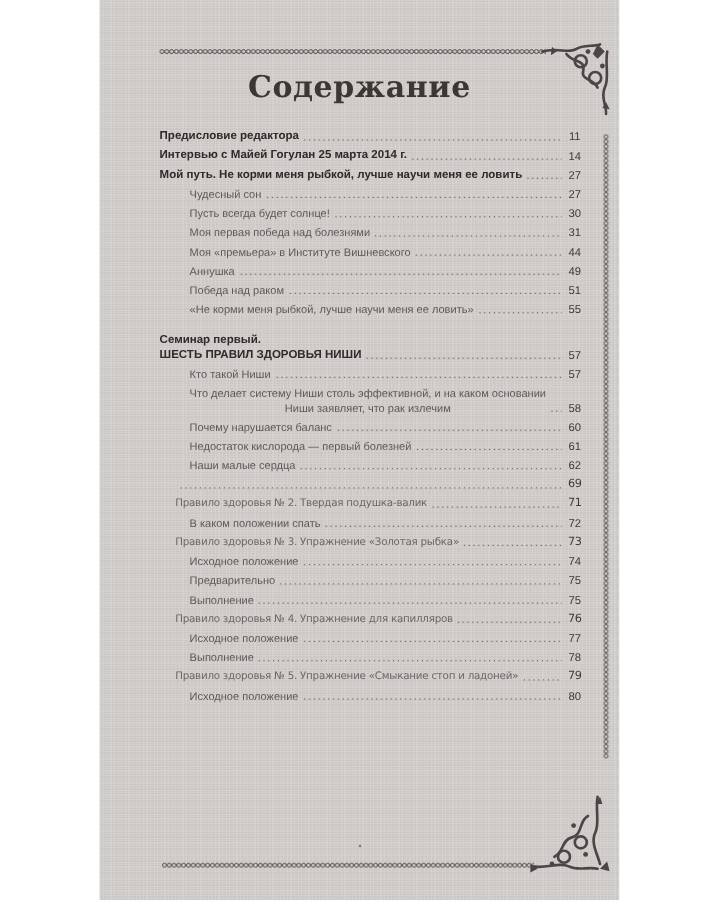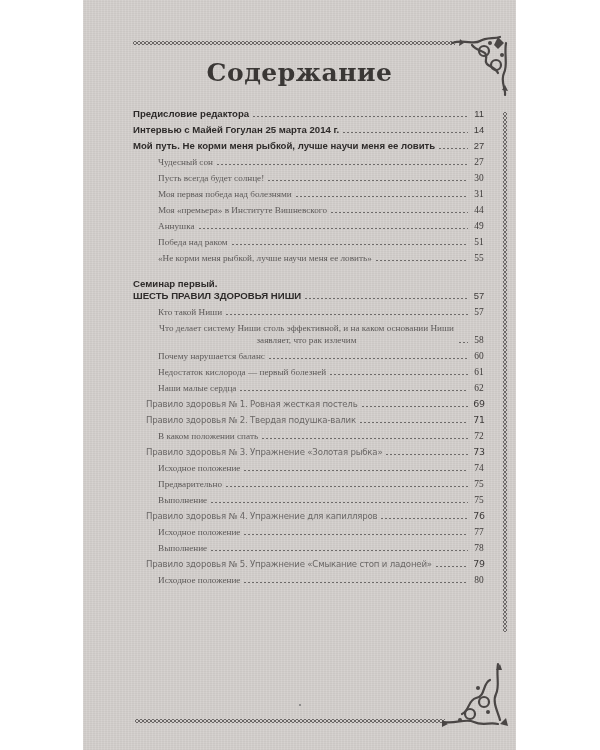--- a/index.html
+++ b/index.html
@@ -30,21 +30,21 @@
       font-family: "DejaVu Serif", serif; font-weight: bold; font-size: 25px; color: #3a3735;
       letter-spacing: 0.5px;
     }
     .toc { position: absolute; left: 133px; top: 108px; width: 354px; }
     .entry {
       display: flex; align-items: flex-end; font-size: 9.2px; color: #5c5958;
       line-height: 12px; margin-bottom: 4px;
     }
     .entry.l0 { font-weight: bold; color: #2e2b2a; font-size: 9.6px; }
     .entry.rule { padding-left: 13px; font-family: "DejaVu Sans", sans-serif; font-size: 8.6px; color: #6a6766; letter-spacing: -0.2px; }
-    .entry.l1 { padding-left: 25px; font-family: Liberation Serif, serif; }
+    .entry.l1 { padding-left: 25px; }
     .entry .txt { flex: 0 1 auto; text-align: center; }
     .entry .dots {
       flex: 1 1 auto; margin: 0 3px 3px 3px; height: 1px;
       background-image: radial-gradient(circle, #6a6766 0.7px, transparent 0.9px);
       background-size: 4px 2px; background-repeat: repeat-x; min-width: 10px;
     }
     .entry .pg { flex: 0 0 auto; font-weight: normal; color: #3d3a39; font-size: 9.4px; width: 16px; text-align: center; }
     .entry.l0 .pg { font-weight: normal; }
     .gap { height: 10px; }
     .section-title { font-weight: bold; color: #2e2b2a; font-size: 9.6px; line-height: 12px; }
@@ -176,21 +176,20 @@
         <span class="txt">Недостаток кислорода — первый болезней</span>
         <span class="dots"></span>
         <span class="pg">61</span>
       </div>
       <div class="entry l1">
         <span class="txt">Наши малые сердца</span>
         <span class="dots"></span>
         <span class="pg">62</span>
       </div>
       <div class="entry rule">
-        <span class="txt">Правило здоровья № 1. Ровная жесткая постель</span>
         <span class="dots"></span>
         <span class="pg">69</span>
       </div>
       <div class="entry rule">
         <span class="txt">Правило здоровья № 2. Твердая подушка-валик</span>
         <span class="dots"></span>
         <span class="pg">71</span>
       </div>
       <div class="entry l1">
         <span class="txt">В каком положении спать</span>

